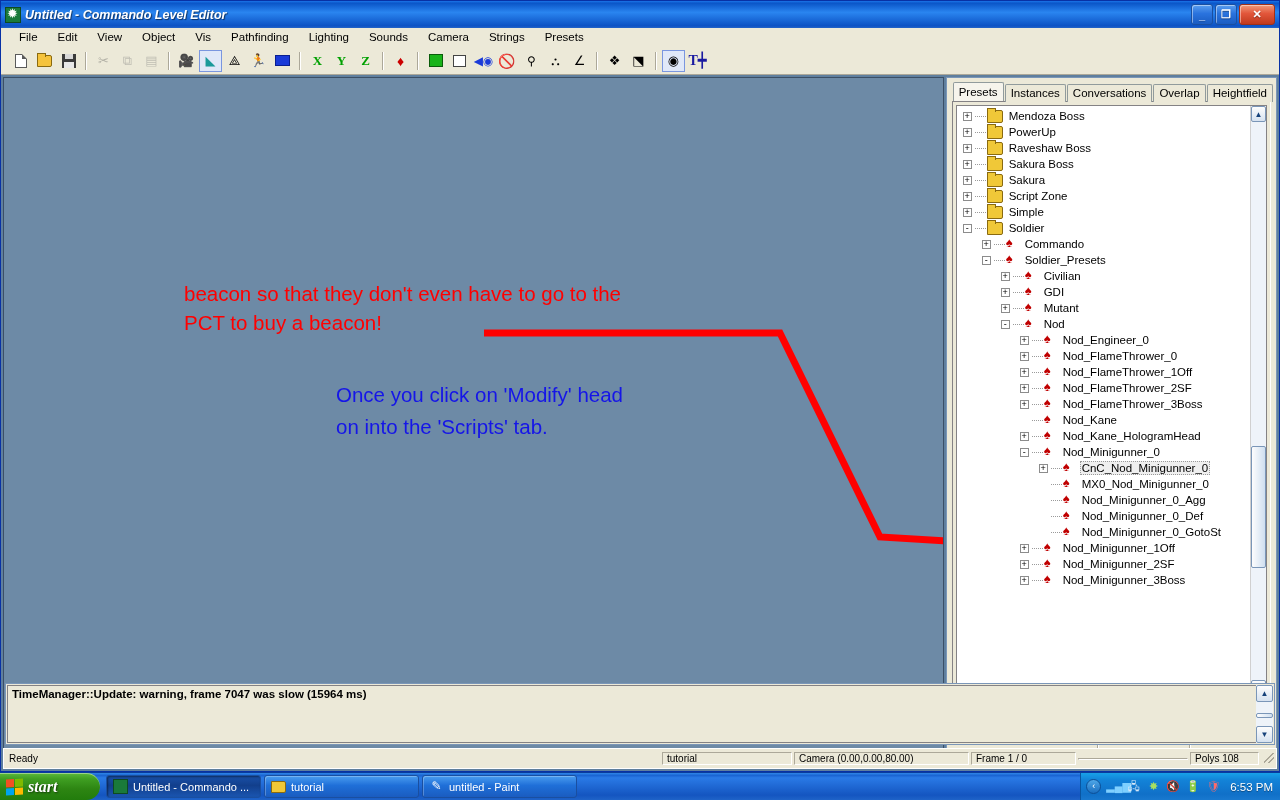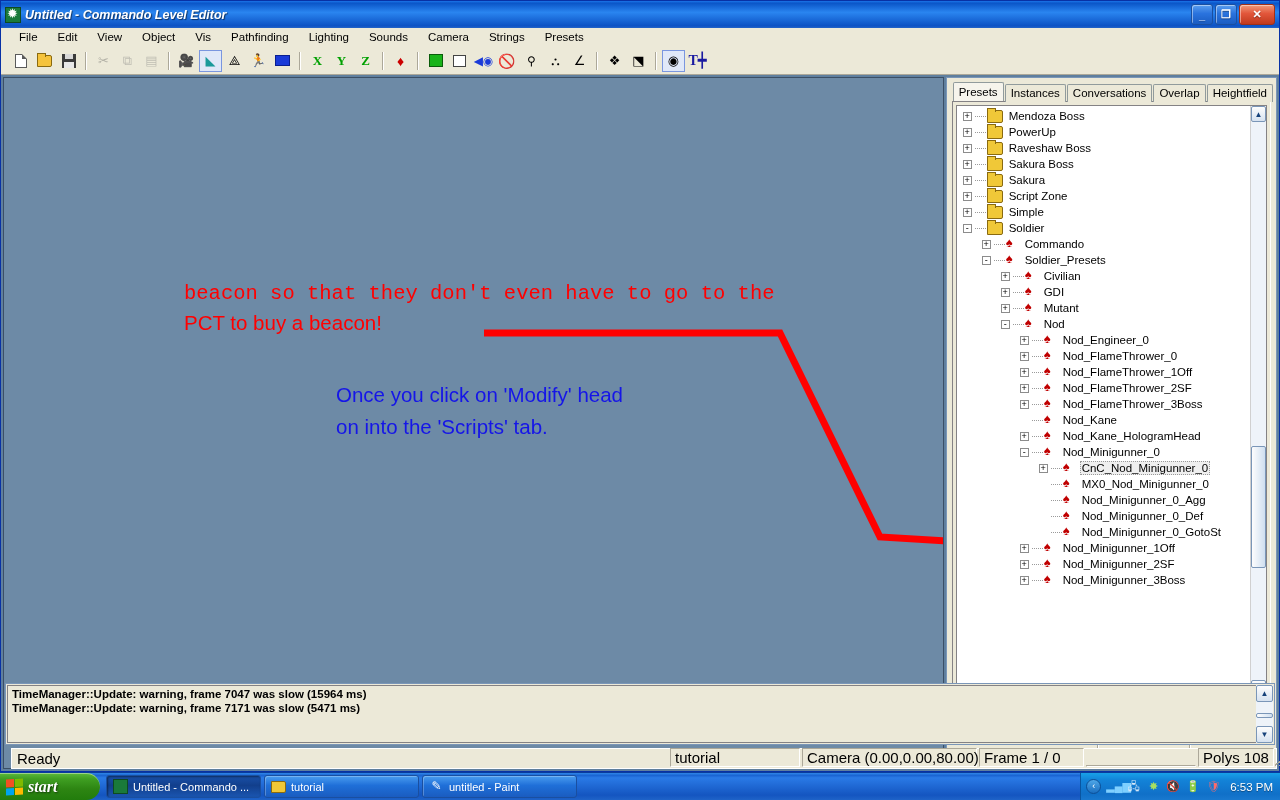--- a/index.html
+++ b/index.html
@@ -210,23 +210,23 @@
   }
   .loginner { flex: 1 1 auto; background: #ece9d8; border: 1px solid #848284;
     border-right: none; padding: 2px 4px; overflow: hidden; font-weight: bold; }
   .logline { font-size: 11.5px; color: #000; line-height: 13.5px; white-space: nowrap; }
   .logsb { flex: 0 0 17px; display: flex; flex-direction: column;
     background: #eef3f9; }
   .logsb .sb-btn { height: 17px; flex: 0 0 17px; }
 
   
   .statusbar {
-    position: absolute; left: 10px; right: 2px; bottom: 2px; height: 21px;
-    background: #ece9d8; border: 1px solid #fff; display: flex; align-items: flex-end;
-    font-size: 15px;
+    position: absolute; left: 2px; right: 2px; bottom: 2px; height: 21px;
+    background: #ece9d8; border: 1px solid #fff; display: flex; align-items: center;
+    font-size: 10px;
   }
   .sb-cell { border: 1px solid #aca899; border-right-color:#fff; border-bottom-color:#fff;
     margin: 1px 1px; display: flex; align-items: center; padding: 0 4px; white-space: nowrap; }
   .sb-main { flex: 1 1 auto; border: none; }
   .sb-grip { width: 16px; display:flex; align-items:flex-end; justify-content:flex-end;
     padding: 0 2px 2px 0; }
   .sb-grip span { display:block; width:10px; height:10px;
     background:
       linear-gradient(135deg, transparent 45%, #aca899 45%, #aca899 55%, transparent 55%),
       linear-gradient(135deg, transparent 70%, #aca899 70%, #aca899 80%, transparent 80%); }
@@ -399,21 +399,21 @@
         </div>
       <div class="tbtn">
           <span class="ico-tt">T┿</span>
         </div>
     </div>
 
     <div class="client">
 
       <div class="viewport">
 
-        <div class="annot red" style="left:180px; top:201px;font-family:Liberation Mono, monospace;">beacon so that they don't even have to go to the</div>
+        <div class="annot red" style="left:180px; top:201px;">beacon so that they don't even have to go to the</div>
         <div class="annot red" style="left:180px; top:230px;">PCT to buy a beacon!</div>
 
         <div class="annot blue" style="left:332px; top:301px;">Once you click on 'Modify' head</div>
         <div class="annot blue" style="left:332px; top:333px;">on into the 'Scripts' tab.</div>
 
         <svg class="arrow-svg" width="960" height="690" viewBox="0 0 960 690">
           <polyline points="480,255 776,255 876,459 1045,469" fill="none" stroke="#ff0000" stroke-width="7" stroke-linejoin="miter" stroke-linecap="butt"></polyline>
           <polygon points="1062,470 1030,452 1038,470 1030,488" fill="#ff0000"></polygon>
         </svg>
       </div>
@@ -662,21 +662,20 @@
             <span class="dl">Del</span>
           </div>
         </div>
 
       </div>
     </div>
 
     <div class="logpanel">
       <div class="loginner">
         <div class="logline">TimeManager::Update: warning, frame 7047 was slow (15964 ms)</div>
-        <div class="logline">TimeManager::Update: warning, frame 7171 was slow (5471 ms)</div>
       </div>
       <div class="logsb">
         <div class="sb-btn">▲</div>
         <div class="sb-track">
           <div class="sb-thumb" style="top:46%; height:22%;"></div>
         </div>
         <div class="sb-btn">▼</div>
       </div>
     </div>
 

